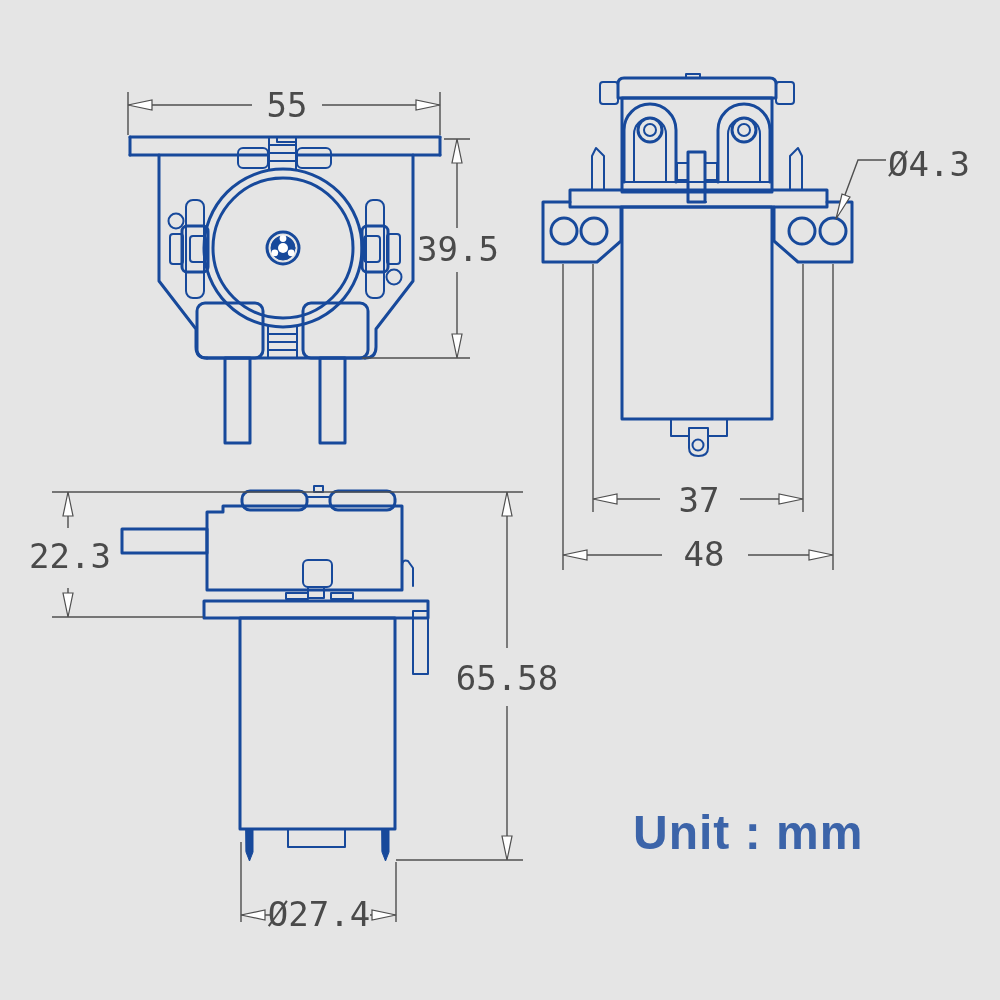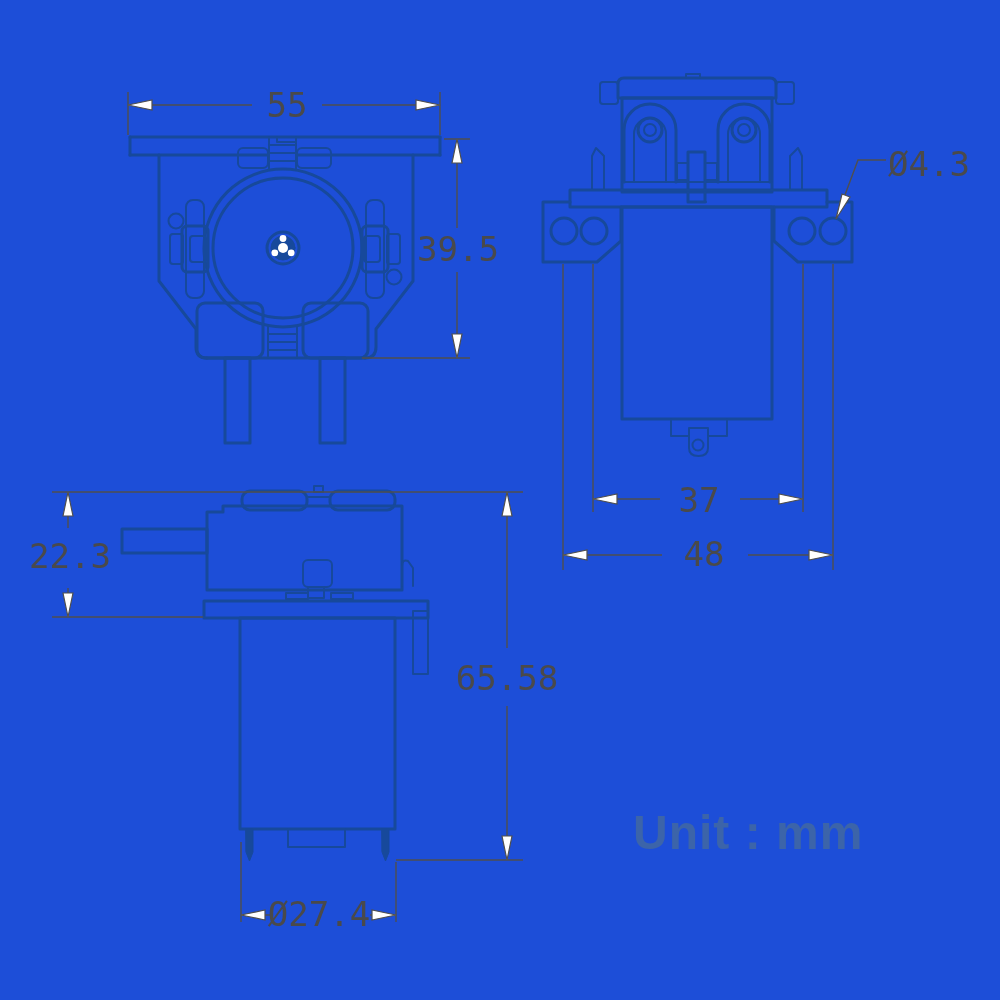--- a/index.html
+++ b/index.html
@@ -1,16 +1,16 @@
 <!DOCTYPE html>
 <html><head>
 <meta charset="utf-8">
 <style>
   html,body{margin:0;padding:0;background:#ffffff;}
-  .canvas{position:relative;width:1000px;height:1000px;background:#1d4ed8;overflow:hidden;
+  .canvas{position:relative;width:1000px;height:1000px;background:#e5e5e5;overflow:hidden;
           font-family:"Liberation Sans",sans-serif;}
   svg{display:block;}
   .draw{stroke:#17499b;fill:none;stroke-width:3;stroke-linejoin:round;stroke-linecap:round;}
   .draw .thin{stroke-width:2;}
   .draw .bluefill{fill:#17499b;stroke:#17499b;stroke-width:1;}
   .draw .whitefill{fill:#ffffff;stroke:none;}
   .dims{stroke:#4f4f4f;fill:none;stroke-width:1.4;stroke-linecap:butt;}
   .dims .arrow{fill:#ffffff;stroke:#4f4f4f;stroke-width:1.2;}
   .dimtext{font-family:"DejaVu Sans Mono","Liberation Mono",monospace;font-size:34px;
            fill:#4a4a4a;stroke:none;}

